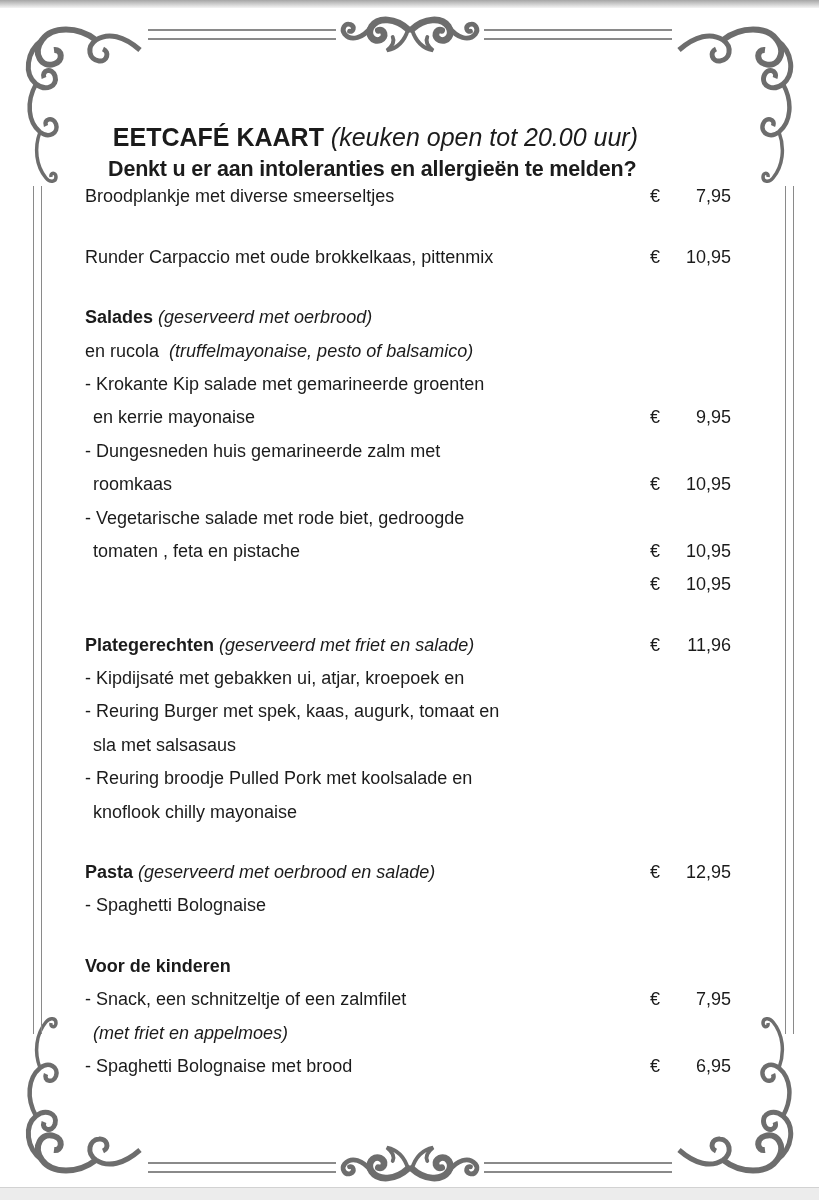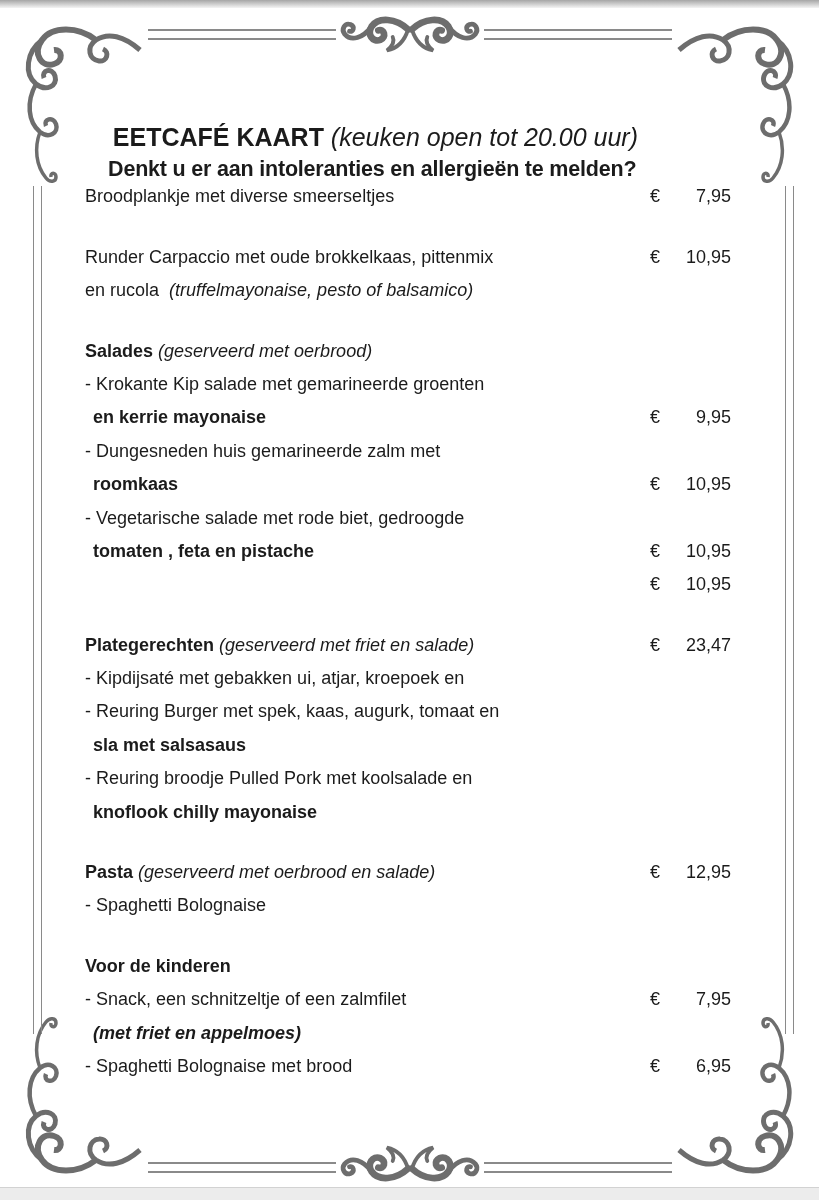--- a/index.html
+++ b/index.html
@@ -42,21 +42,21 @@
   .hline { white-space: pre; }
   .title-line { font-size: 25px; height: 34px; line-height: 34px; }
   .subtitle-line { font-size: 21.5px; height: 33.4px; line-height: 33.4px; letter-spacing: -0.2px; }
   .line {
     position: relative;
     height: 33.4px; line-height: 33.4px;
     font-size: 18px;
     white-space: pre;
   }
   .line.gap { margin-top: 27px; }
-  .line.indent .txt { padding-left: 8px; font-weight: bold; }
+  .line.indent .txt { padding-left: 8px; }
   .s-b { font-weight: bold; }
   .s-i { font-style: italic; margin-top: 28px; }
   .price {
     position: absolute; left: 565px; top: 0; width: 81px;
     display: flex; justify-content: space-between;
   }
 </style>
 </head>
 <body>
 
@@ -115,30 +115,30 @@
 <div class="content">
   <div class="hline title-line">
     <span class="s-b">EETCAFÉ KAART </span><span class="s-i">(keuken open tot 20.00 uur)</span>
   </div>
   <div class="hline subtitle-line">
     <span class="s-b">Denkt u er aan intoleranties en allergieën te melden?</span>
   </div>
   <div>
       <div class="line gap"><span class="txt"><span class="s-r">Broodplankje met diverse smeerseltjes</span></span><span class="price"><span>€</span><span>7,95</span></span></div>
       <div class="line gap"><span class="txt"><span class="s-r">Runder Carpaccio met oude brokkelkaas, pittenmix</span></span><span class="price"><span>€</span><span>10,95</span></span></div>
+      <div class="line gap"><span class="txt"><span class="s-b">Salades </span><span class="s-i">(geserveerd met oerbrood)</span></span></div>
       <div class="line"><span class="txt"><span class="s-r">en rucola  </span><span class="s-i">(truffelmayonaise, pesto of balsamico)</span></span></div>
-      <div class="line gap"><span class="txt"><span class="s-b">Salades </span><span class="s-i">(geserveerd met oerbrood)</span></span></div>
       <div class="line"><span class="txt"><span class="s-r">- Krokante Kip salade met gemarineerde groenten</span></span></div>
       <div class="line indent"><span class="txt"><span class="s-r">en kerrie mayonaise</span></span><span class="price"><span>€</span><span>9,95</span></span></div>
       <div class="line"><span class="txt"><span class="s-r">- Dungesneden huis gemarineerde zalm met</span></span></div>
       <div class="line indent"><span class="txt"><span class="s-r">roomkaas</span></span><span class="price"><span>€</span><span>10,95</span></span></div>
       <div class="line"><span class="txt"><span class="s-r">- Vegetarische salade met rode biet, gedroogde</span></span></div>
       <div class="line indent"><span class="txt"><span class="s-r">tomaten , feta en pistache</span></span><span class="price"><span>€</span><span>10,95</span></span></div>
       <div class="line"><span class="price"><span>€</span><span>10,95</span></span></div>
-      <div class="line gap"><span class="txt"><span class="s-b">Plategerechten </span><span class="s-i">(geserveerd met friet en salade)</span></span><span class="price"><span>€</span><span>23,47</span></span></div>
+      <div class="line gap"><span class="txt"><span class="s-b">Plategerechten </span><span class="s-i">(geserveerd met friet en salade)</span></span><span class="price"><span>€</span><span>11,96</span></span></div>
       <div class="line"><span class="txt"><span class="s-r">- Kipdijsaté met gebakken ui, atjar, kroepoek en</span></span></div>
       <div class="line"><span class="txt"><span class="s-r">- Reuring Burger met spek, kaas, augurk, tomaat en</span></span></div>
       <div class="line indent"><span class="txt"><span class="s-r">sla met salsasaus</span></span></div>
       <div class="line"><span class="txt"><span class="s-r">- Reuring broodje Pulled Pork met koolsalade en</span></span></div>
       <div class="line indent"><span class="txt"><span class="s-r">knoflook chilly mayonaise</span></span></div>
       <div class="line gap"><span class="txt"><span class="s-b">Pasta </span><span class="s-i">(geserveerd met oerbrood en salade)</span></span><span class="price"><span>€</span><span>12,95</span></span></div>
       <div class="line"><span class="txt"><span class="s-r">- Spaghetti Bolognaise</span></span></div>
       <div class="line gap"><span class="txt"><span class="s-b">Voor de kinderen</span></span></div>
       <div class="line"><span class="txt"><span class="s-r">- Snack, een schnitzeltje of een zalmfilet</span></span><span class="price"><span>€</span><span>7,95</span></span></div>
       <div class="line indent"><span class="txt"><span class="s-i">(met friet en appelmoes)</span></span></div>

